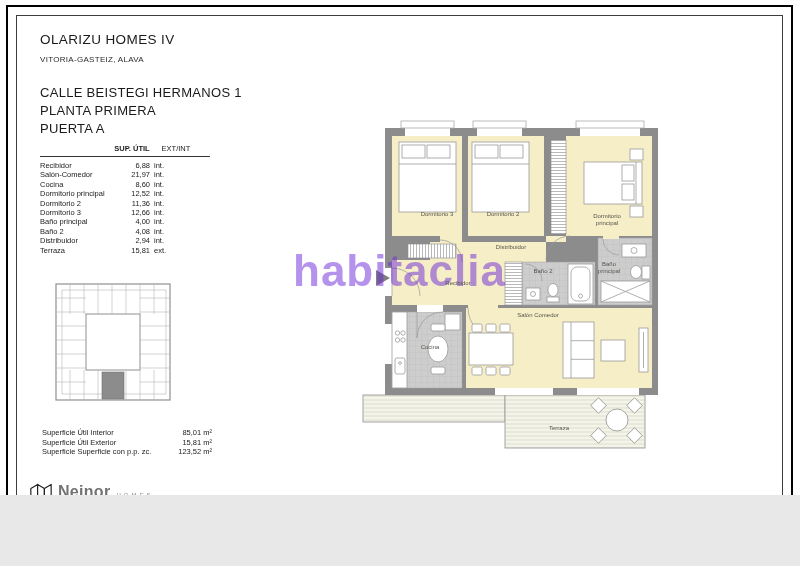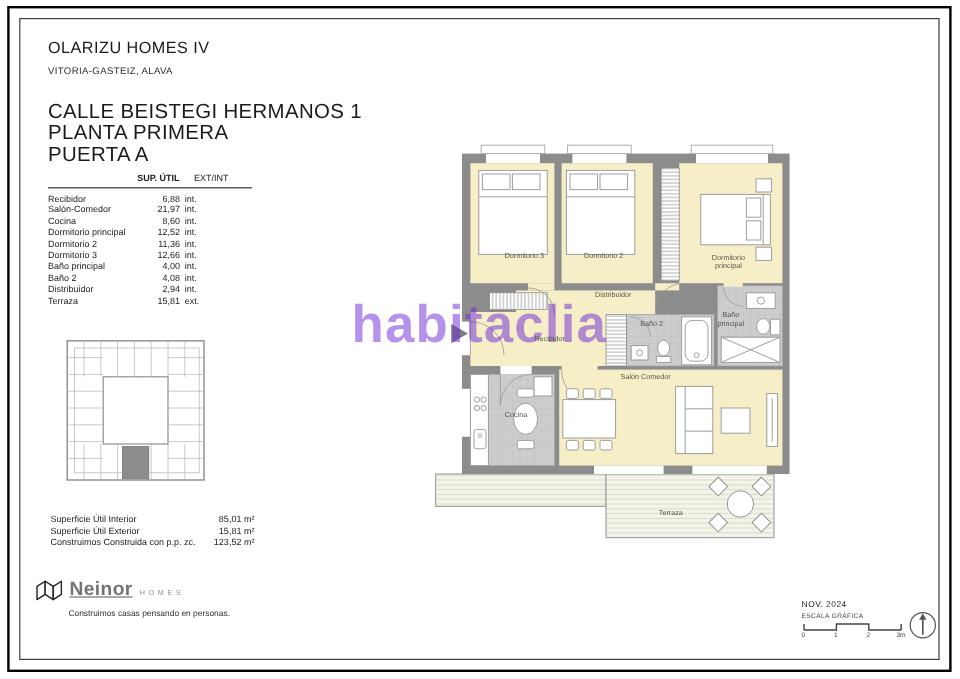--- a/index.html
+++ b/index.html
@@ -1,25 +1,25 @@
 <!DOCTYPE html>
 <html><head>
 <meta charset="utf-8">
 <style>
   html,body{margin:0;padding:0;background:#e8e8e8;}
-  .page{position:relative;width:800px;height:566px;background:#ffffff;
+  .page{position:relative;width:800px;height:495px;background:#ffffff;
         font-family:"Liberation Sans",sans-serif;color:#1a1a1a;overflow:hidden;margin:0 auto;}
   .abs{position:absolute;box-sizing:border-box;}
   
   .frame-outer{left:6px;top:5px;width:787px;height:555px;border:2px solid #000;}
   .frame-inner{left:16px;top:15px;width:767px;height:535px;border:1px solid #3d3d3d;}
   
   .proj-name{left:40px;top:32px;font-size:13.5px;letter-spacing:.4px;}
   .proj-loc{left:40px;top:55px;font-size:8px;letter-spacing:.3px;color:#2b2b2b;}
-  .addr{left:40px;top:84px;font-size:17px;line-height:18px;letter-spacing:.3px;}
+  .addr{left:40px;top:84px;font-size:13px;line-height:18px;letter-spacing:.3px;}
   .addr span{display:block;}
   
   .areas{left:40px;top:144px;width:170px;font-size:7.5px;}
   .areas-header{display:grid;grid-template-columns:70px 44px 44px;padding-bottom:3px;
                 border-bottom:1px solid #333;margin-bottom:4px;}
   .areas-row{display:grid;grid-template-columns:70px 44px 44px;line-height:9.4px;color:#222;}
   .cell-val{text-align:right;padding-right:4px;}
   .cell-type{text-align:left;}
   .h-sup{text-align:center;font-weight:bold;}
   .h-ext{text-align:center;}
@@ -135,21 +135,21 @@
   <div class="abs summary">
     <div class="summary-row">
       <span>Superficie Útil Interior</span>
       <span class="val">85,01 m²</span>
     </div>
     <div class="summary-row">
       <span>Superficie Útil Exterior</span>
       <span class="val">15,81 m²</span>
     </div>
     <div class="summary-row">
-      <span>Construimos Construida con p.p. zc.</span>
+      <span>Superficie Superficie con p.p. zc.</span>
       <span class="val">123,52 m²</span>
     </div>
   </div>
 
   <div class="abs watermark">habitaclia</div>
 
   <svg class="abs" style="left:355px;top:118px;z-index:2;" width="310" height="340" viewBox="0 0 310 340">
     <defs>
       <pattern id="tile" width="6" height="6" patternUnits="userSpaceOnUse">
         <rect width="6" height="6" fill="#cdcdcd"></rect>

